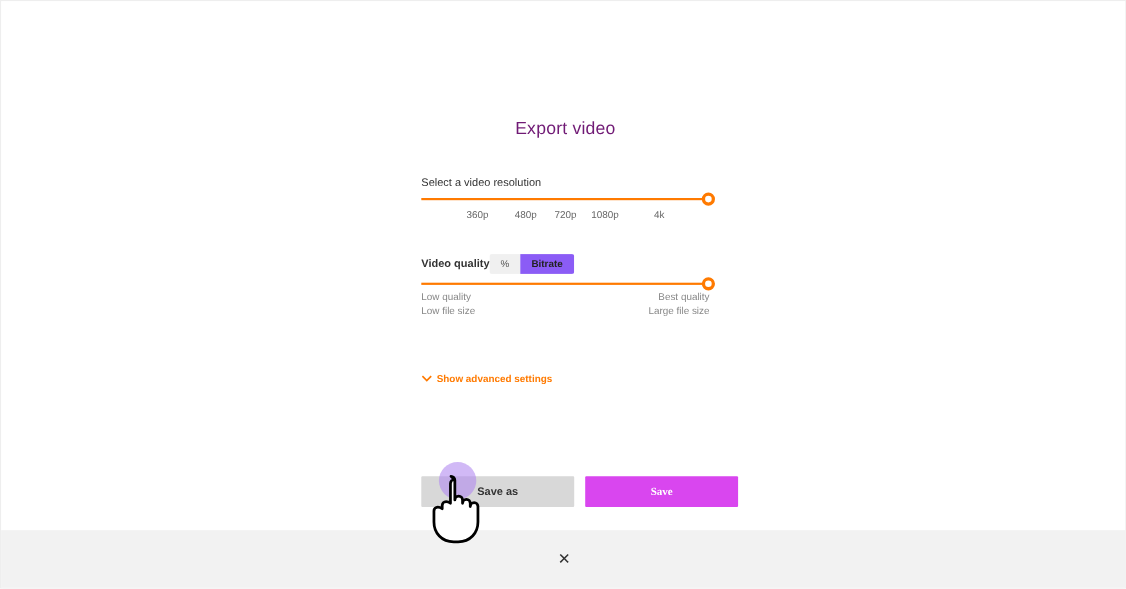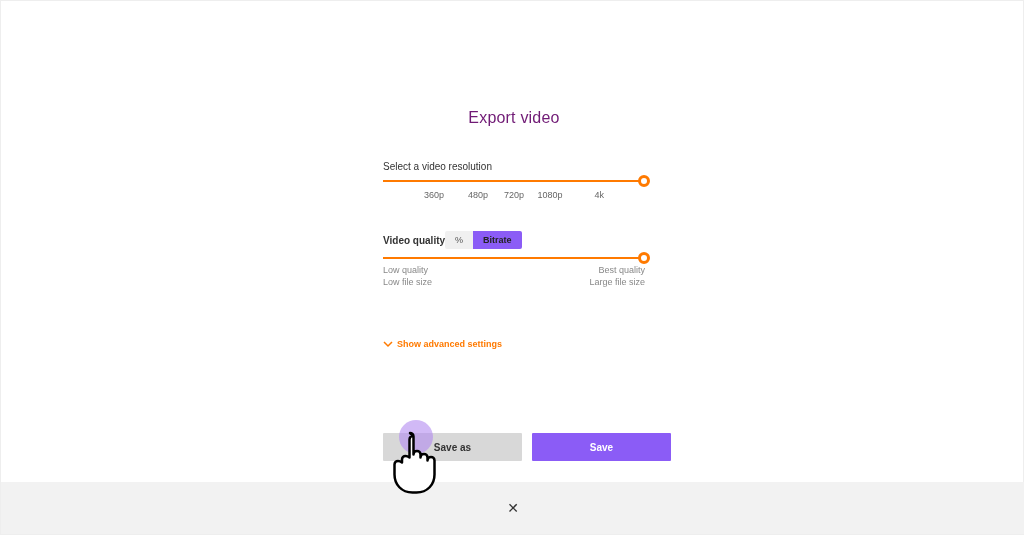--- a/index.html
+++ b/index.html
@@ -122,21 +122,21 @@
   .btn {
     flex: 1;
     height: 28px;
     border: none;
     font-size: 10px;
     font-weight: 600;
     cursor: pointer;
     border-radius: 1px;
   }
   .btn.secondary { background: #d8d8d8; color: #333; }
-  .btn.primary   { background: #8b5cf6; color: #fff; }
+  .btn.primary   { background: #d946ef; color: #fff; font-family: Liberation Serif, serif; }
 
   
   .footer-bar {
     position: absolute;
     bottom: 0;
     left: 0;
     width: 1024px;
     height: 52px;
     background: #f2f2f2;
     display: flex;

